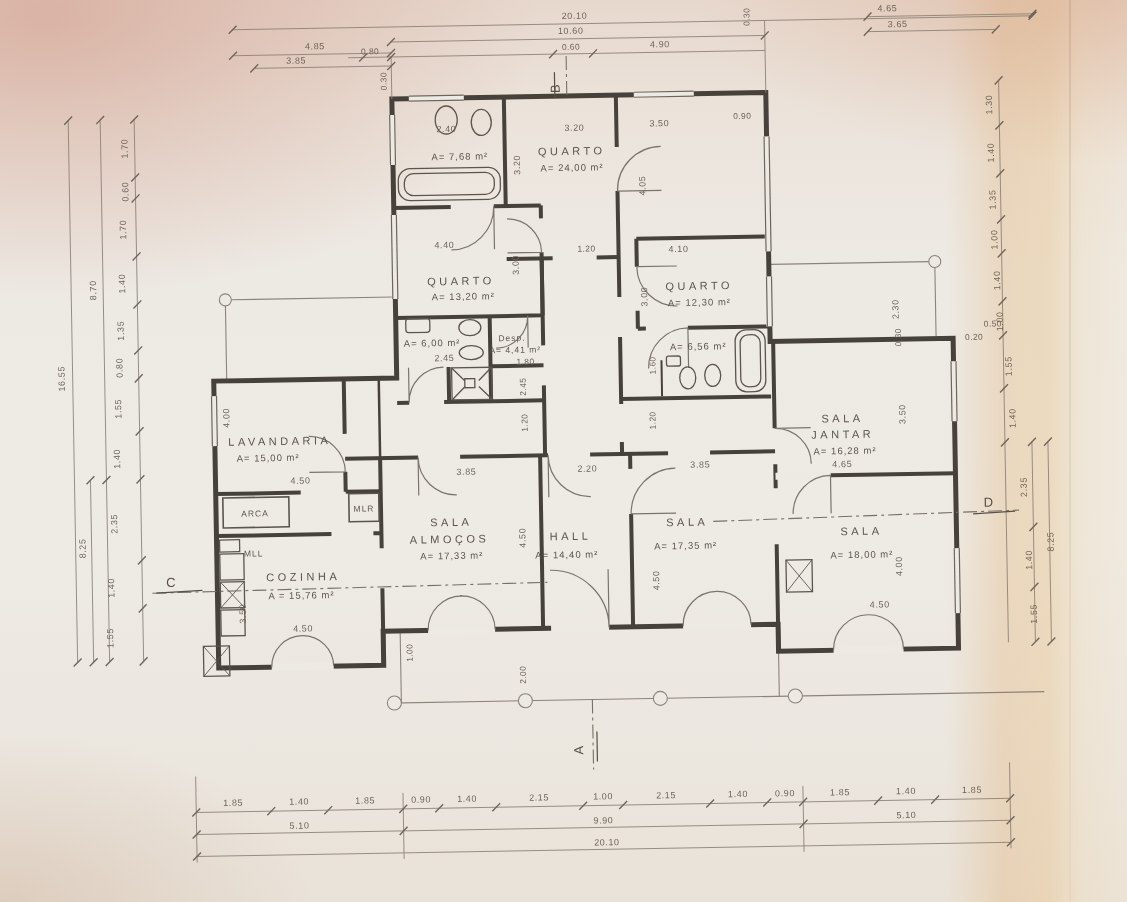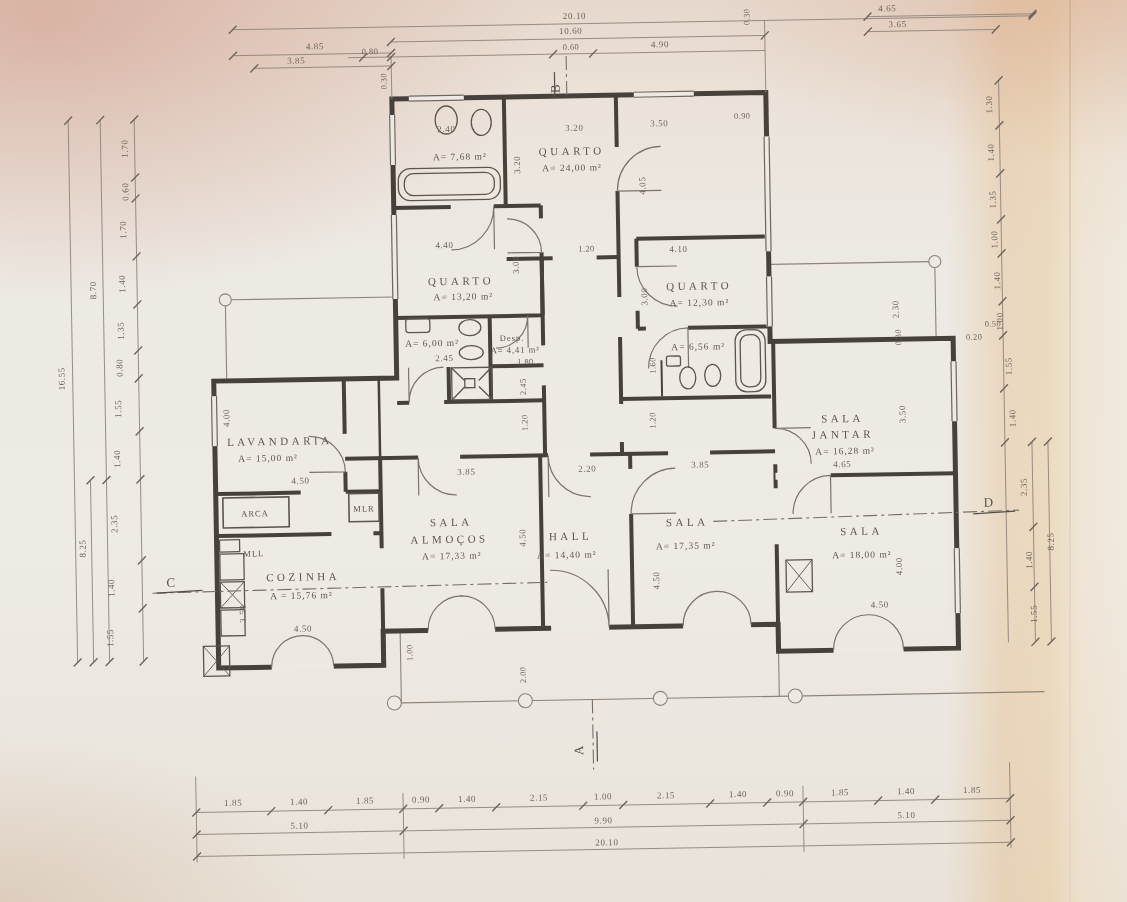--- a/index.html
+++ b/index.html
@@ -1,18 +1,18 @@
 <!DOCTYPE html>
 <html><head>
 <meta charset="utf-8">
 <style>
   html,body{margin:0;padding:0;background:#b9a99b;}
   .photo{
     width:1127px;height:902px;position:relative;overflow:hidden;
-    font-family:Liberation Serif, serif;
+    font-family:Liberation Sans, sans-serif;
     background:
       radial-gradient(900px 520px at 4% 2%, rgba(205,148,130,.55), rgba(205,148,130,0) 55%),
       radial-gradient(720px 300px at 97% 0%, rgba(216,168,138,.45), rgba(216,168,138,0) 55%),
       linear-gradient(90deg, rgba(0,0,0,0) 84%, rgba(226,178,120,.34) 89%, rgba(233,193,135,.40) 93%, rgba(241,219,182,.30) 96%, rgba(243,229,206,.26) 100%),
       radial-gradient(520px 280px at 0% 100%, rgba(190,150,120,.28), rgba(190,150,120,0) 60%),
       linear-gradient(180deg, #e7d8cd 0%, #ebe3da 12%, #edeae4 30%, #eeebe5 60%, #ebe6de 85%, #e9e2d8 100%);
   }
   .paper-edge{position:absolute;right:56px;top:0;bottom:0;width:2px;
     background:linear-gradient(180deg,rgba(150,118,88,.20),rgba(150,118,88,.06));}
   svg{position:absolute;inset:0;}

